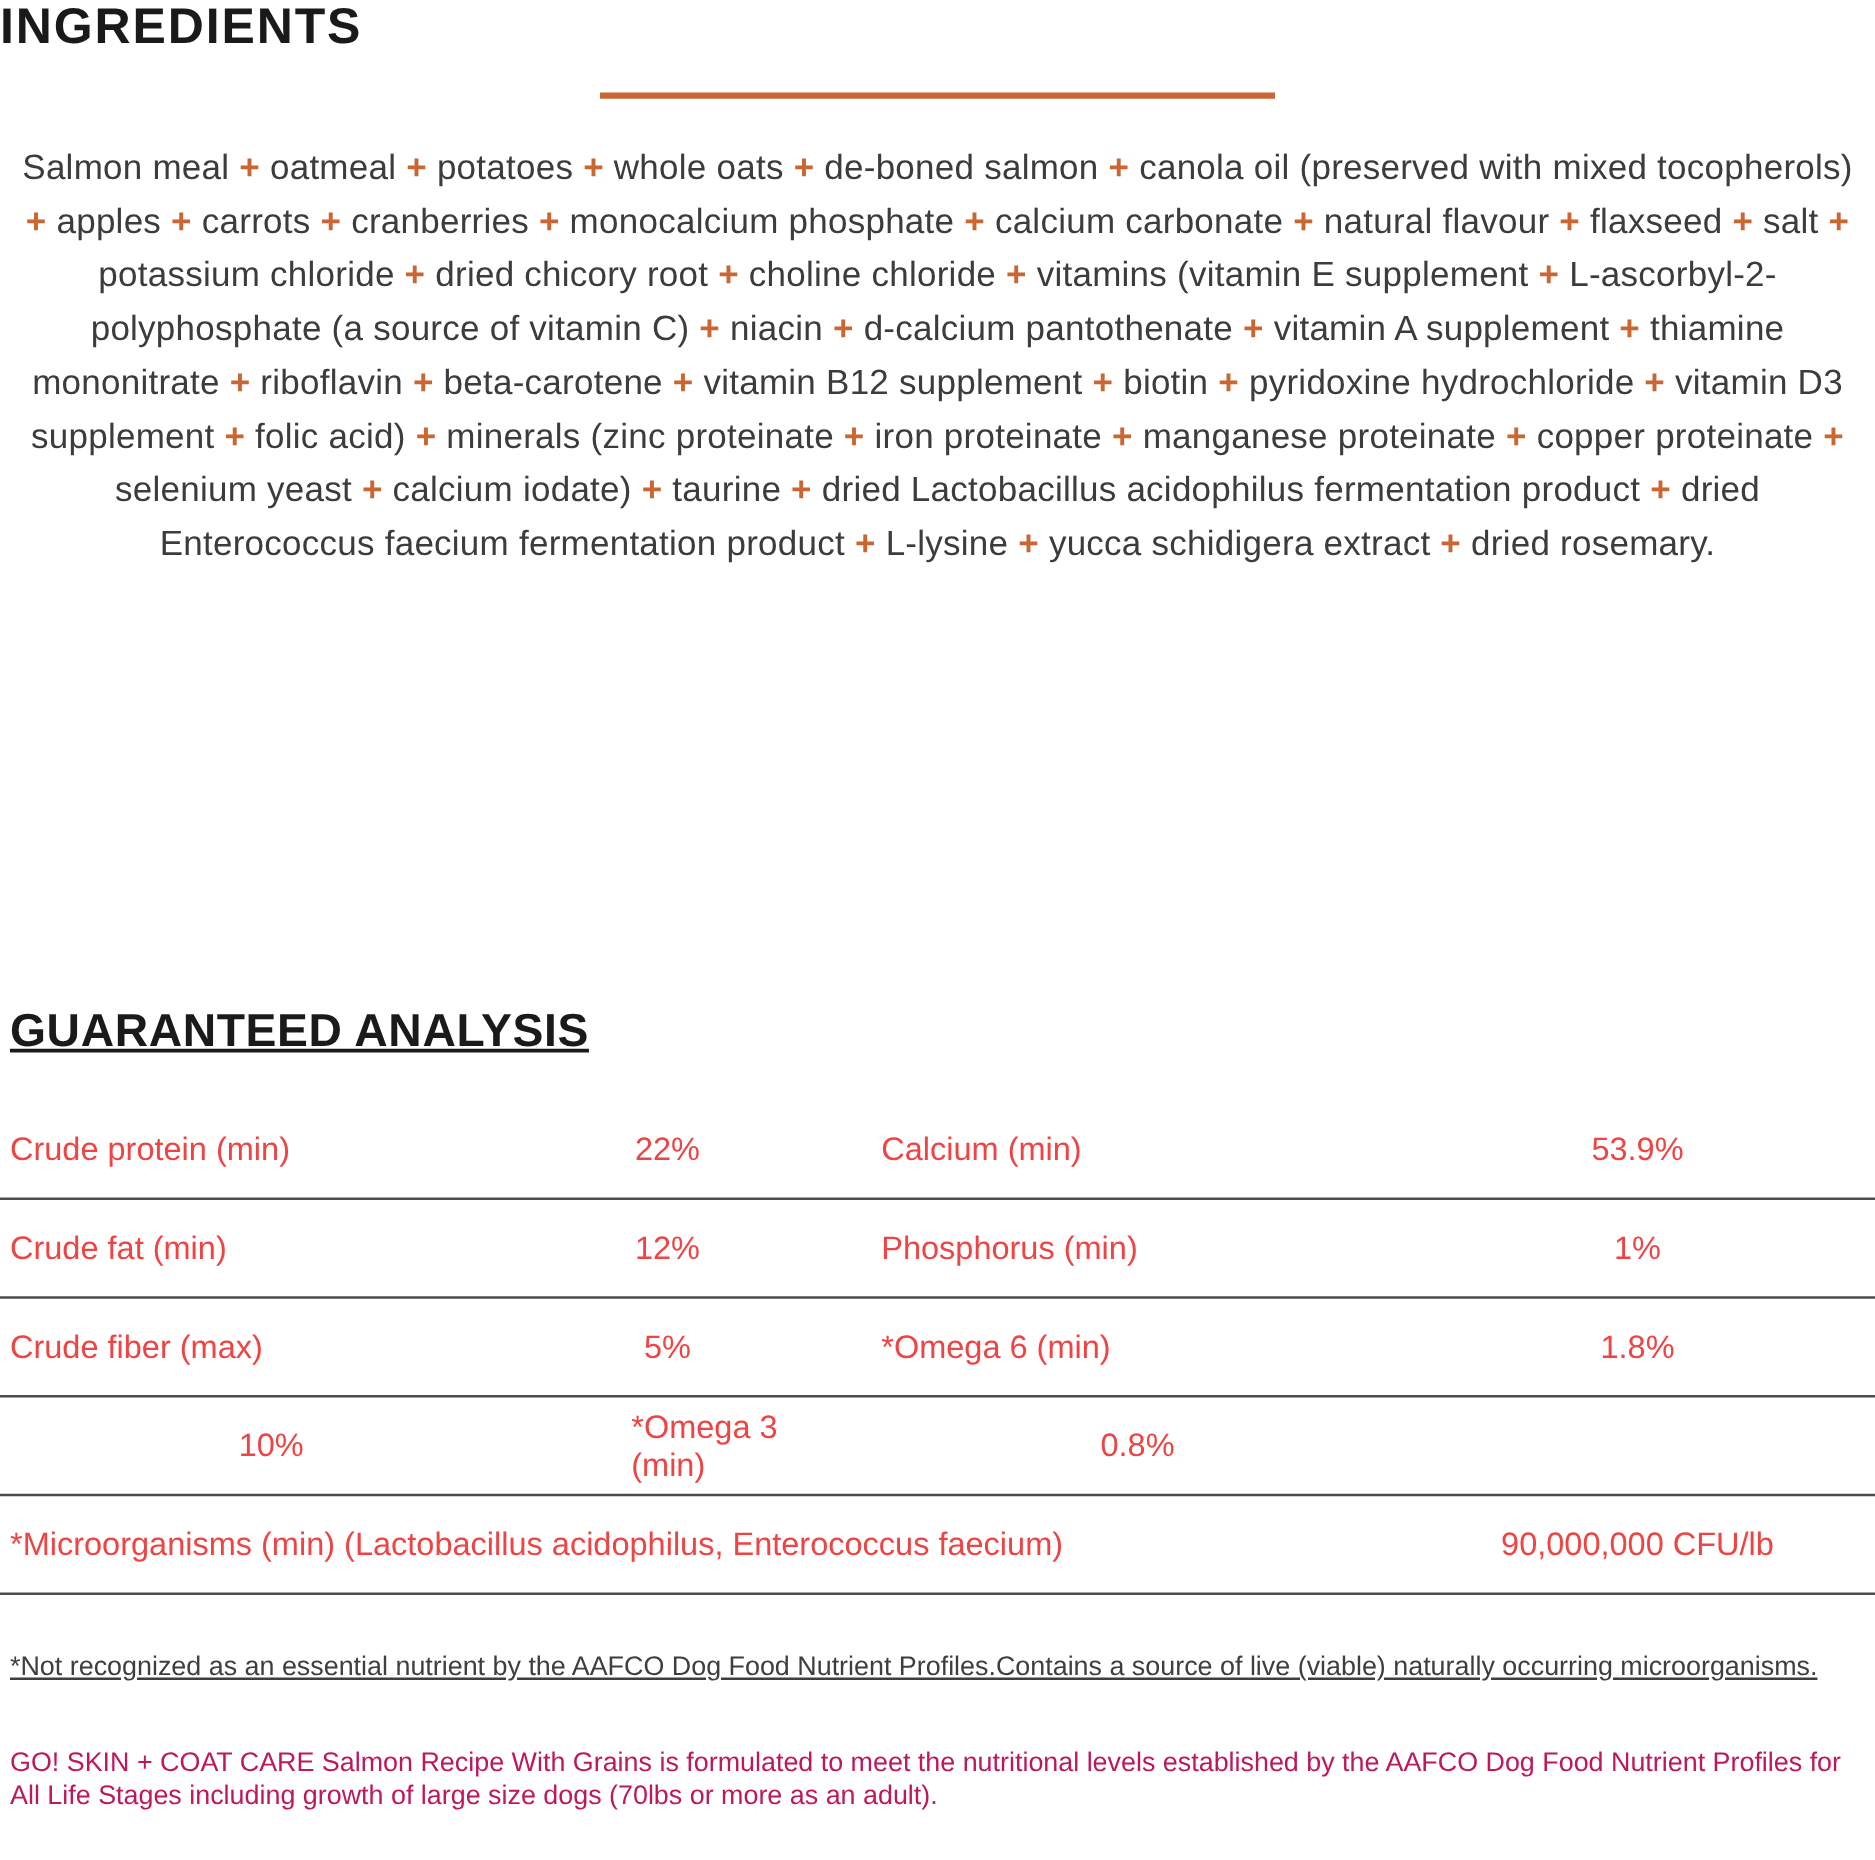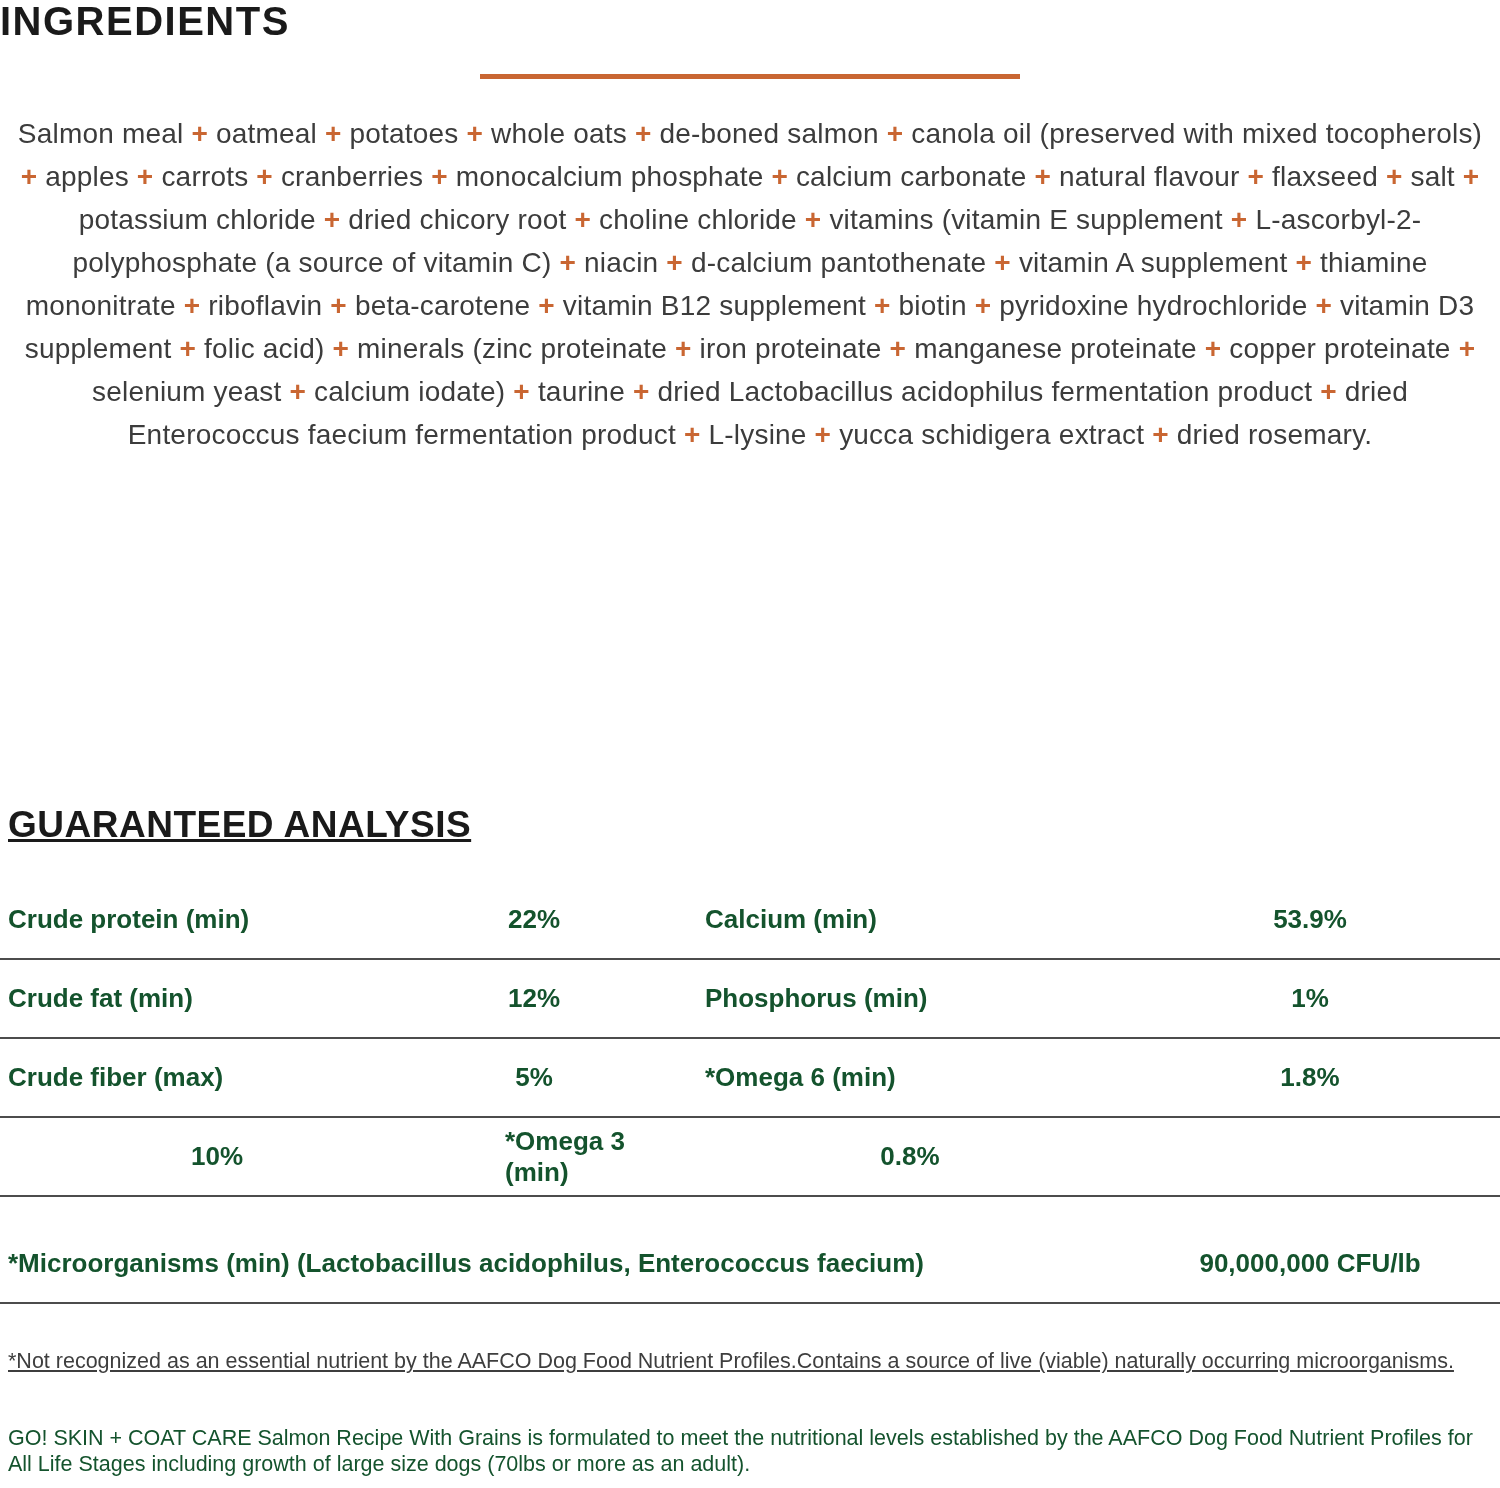--- a/index.html
+++ b/index.html
@@ -54,58 +54,56 @@
     line-height: 44px;
     font-weight: bold;
     letter-spacing: 0.5px;
     color: #1a1a1a;
     text-decoration: underline;
   }
   .ga-table {
     margin-top: 34px;
     width: 1500px;
     font-size: 26px;
-    color: #14532d;
-    font-weight: bold;
+    color: #ef4444;
   }
   .ga-row {
     display: grid;
     grid-template-columns: 434px 200px 552px 248px 1fr;
     align-items: center;
     height: 77px;
     border-bottom: 2px solid #4c4c4c;
   }
   .ga-row-wide {
     display: grid;
     grid-template-columns: 1186px 248px 1fr;
     align-items: center;
     height: 77px;
     border-bottom: 2px solid #4c4c4c;
-    margin-top: 28px;
   }
   .ga-label-1, .ga-wide-label { padding-left: 8px; }
   .ga-label-2 { padding-left: 71px; }
   .ga-value { text-align: center; }
   
   .footnote {
     margin-top: 44px;
     padding-left: 8px;
     max-width: 1480px;
     font-size: 21.5px;
     line-height: 27px;
     color: #3e3e3e;
     text-decoration: underline;
   }
   .disclaimer {
     margin-top: 50px;
     padding-left: 8px;
     max-width: 1495px;
     font-size: 21.5px;
     line-height: 26px;
-    color: #14532d;
+    color: #be185d;
   }
 </style>
 </head>
 <body>
 
 <div class="page">
 
   <section>
     <h1 class="ing-title">INGREDIENTS</h1>
     <div class="ing-divider"></div>

